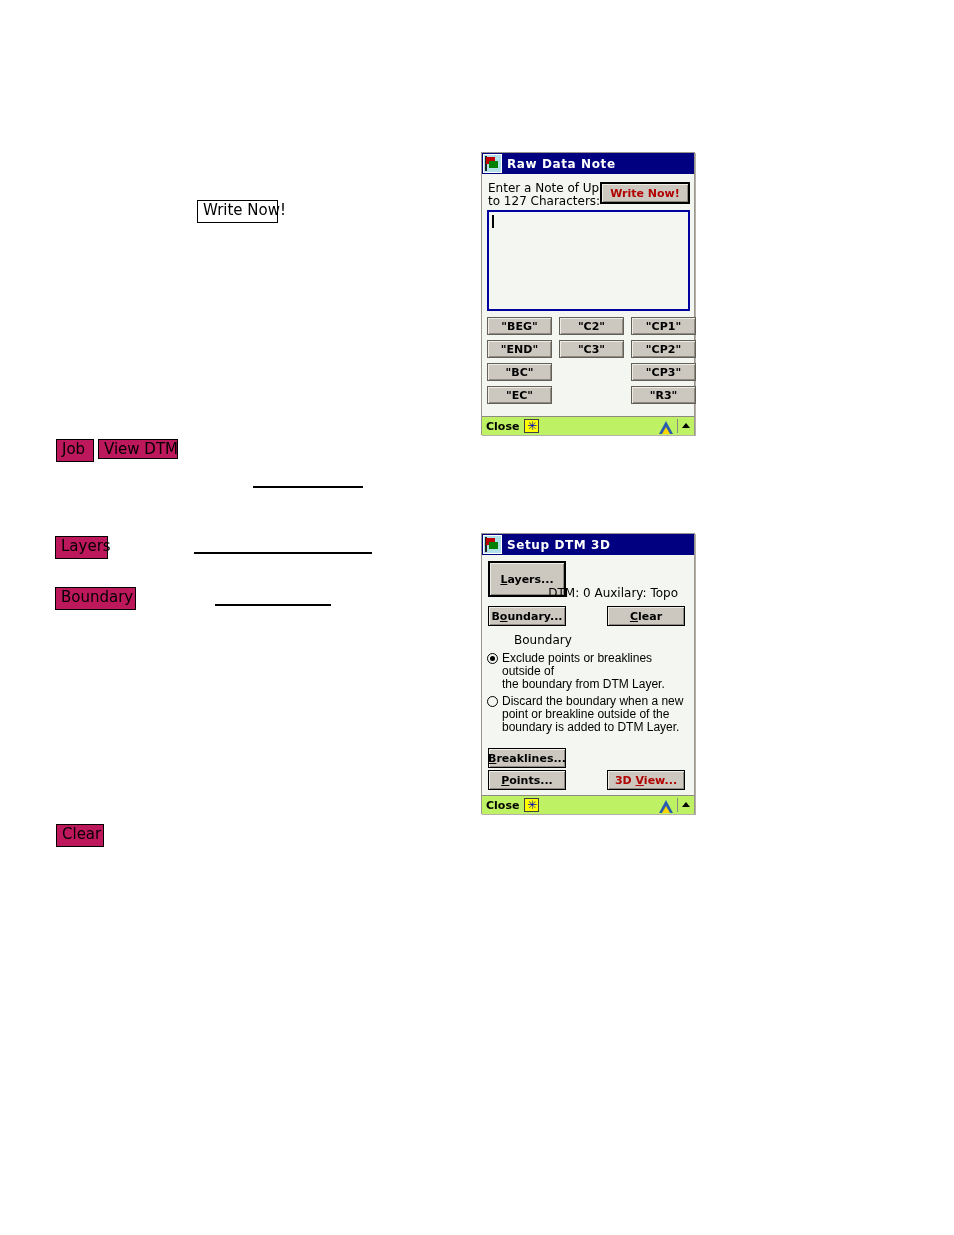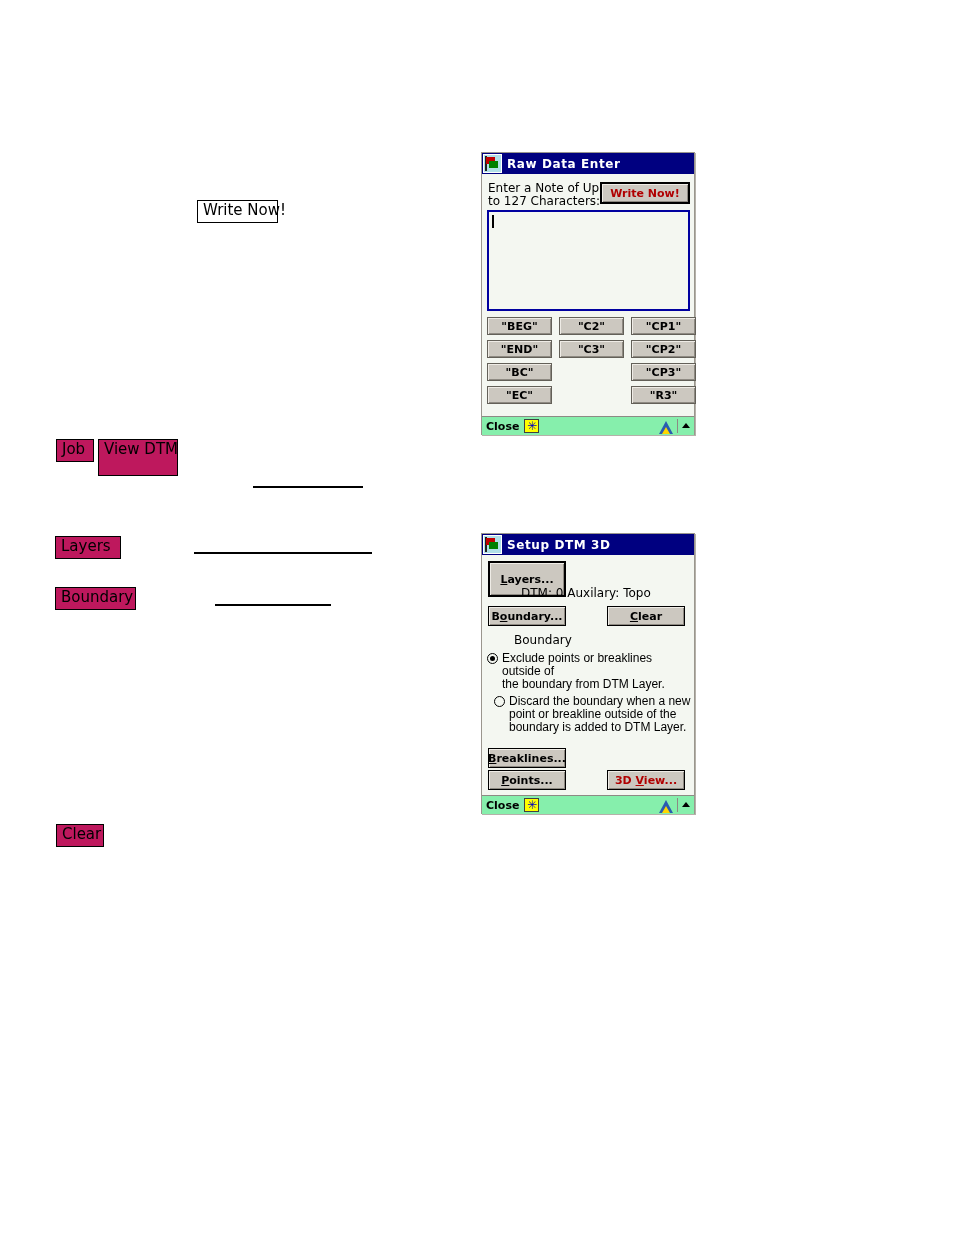--- a/index.html
+++ b/index.html
@@ -82,21 +82,21 @@
   }
   .pda-body {
     position: relative;
     background: #f4f7f1;
     box-sizing: border-box;
   }
   .pda-status {
     position: absolute;
     left: 0; right: 0; bottom: 0;
     height: 19px;
-    background: #86efac;
+    background: #bef264;
     border-top: 1px solid #8d8a84;
     display: flex;
     align-items: center;
     box-sizing: border-box;
   }
   .pda-status .close-lbl {
     font-family: "DejaVu Sans", sans-serif;
     font-size: 11px;
     font-weight: bold;
     color: #000000;
@@ -236,27 +236,27 @@
 <body>
 
 <div class="doc-box plain" style="left:197px; top:200px; width:81px; height:23px;">
   <span>Write Now!</span>
 </div>
 
 <div class="doc-box" style="left:56px; top:439px; width:38px; height:23px;">
   <span>Job</span>
 </div>
 
-<div class="doc-box" style="left:98px; top:439px; width:80px; height:37px;">
+<div class="doc-box" style="left:98px; top:439px; width:80px; height:20px;">
   <span>View DTM</span>
 </div>
 
 <div class="doc-rule" style="left:253px; top:486px; width:110px;"></div>
 
-<div class="doc-box" style="left:55px; top:536px; width:66px; height:23px;">
+<div class="doc-box" style="left:55px; top:536px; width:53px; height:23px;">
   <span>Layers</span>
 </div>
 
 <div class="doc-rule" style="left:194px; top:552px; width:178px;"></div>
 
 <div class="doc-box" style="left:55px; top:587px; width:81px; height:23px;">
   <span>Boundary</span>
 </div>
 
 <div class="doc-rule" style="left:215px; top:604px; width:116px;"></div>
@@ -266,21 +266,21 @@
 </div>
 
 <div class="pda" style="left:481px; top:152px; width:214px; height:283px;">
 
   <div class="pda-title">
     <div class="pda-title-icon">
       <span class="pole"></span>
         <span class="fl1"></span>
         <span class="fl2"></span>
     </div>
-    <span class="pda-title-text">Raw Data Enter</span>
+    <span class="pda-title-text">Raw Data Note</span>
   </div>
 
   <div class="pda-body" style="height:261px;">
 
     <div class="ce-label" style="left:6px; top:8px; width:122px;">Enter a Note of Up
 to 127 Characters:</div>
 
     <div class="ce-btn" style="left:118px; top:8px; width:90px; height:22px; border:2px solid #000;">
       <span class="red" style="color:#b00000;">Write Now!</span>
     </div>
@@ -348,39 +348,39 @@
     </div>
     <span class="pda-title-text">Setup DTM 3D</span>
   </div>
 
   <div class="pda-body" style="height:259px;">
 
     <div class="ce-btn" style="left:6px; top:6px; width:78px; height:36px; border:2px solid #000;">
       <span><u>L</u>ayers...</span>
     </div>
 
-    <div class="ce-label" style="left:39px; top:32px; width:180px;">DTM: 0 Auxilary: Topo</div>
+    <div class="ce-label" style="left:16px; top:32px; width:180px;text-align:right;">DTM: 0 Auxilary: Topo</div>
 
     <div class="ce-btn" style="left:6px; top:51px; width:78px; height:20px;">
       <span>B<u>o</u>undary...</span>
     </div>
 
     <div class="ce-btn" style="left:125px; top:51px; width:78px; height:20px;">
       <span><u>C</u>lear</span>
     </div>
 
     <div class="ce-label" style="left:32px; top:79px;">Boundary</div>
 
     <div class="ce-radio-row" style="left:5px; top:97px; width:204px;">
       <span class="ce-radio checked"></span>
       <span class="ce-radio-text">Exclude points or breaklines outside of
 the boundary from DTM Layer.</span>
     </div>
 
-    <div class="ce-radio-row" style="left:12px; top:140px; width:204px;">
+    <div class="ce-radio-row" style="left:5px; top:140px; width:204px;">
       <span class="ce-radio"></span>
       <span class="ce-radio-text">Discard the boundary when a new
 point or breakline outside of the
 boundary is added to DTM Layer.</span>
     </div>
 
     <div class="ce-btn" style="left:6px; top:193px; width:78px; height:20px;">
       <span><u>B</u>reaklines...</span>
     </div>
 

